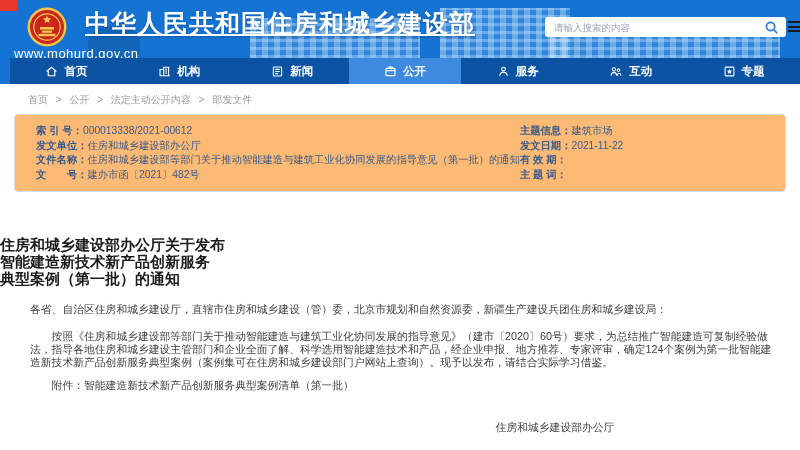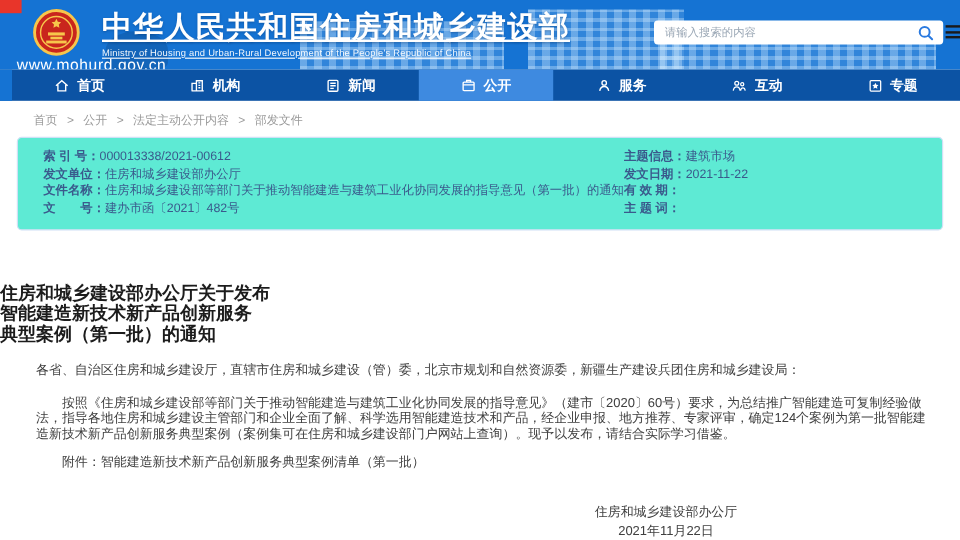--- a/index.html
+++ b/index.html
@@ -45,21 +45,21 @@
   .nav-item.active { background:#3e8ae0; }
   .nav-item svg { display:block; }
 
   
   .breadcrumb { margin:9px 0 0 28px; font-size:10px; color:#9a9a9a; }
   .breadcrumb .crumb { cursor:pointer; }
   .breadcrumb .sep { margin:0 5px; color:#9a9a9a; }
 
   
   .meta-box { margin:7px 14px 0 14px; border:1px solid #cfe0f5; border-radius:4px;
-    background:#5eead4; display:flex; padding:9px 10px 9px 21px;align-items:center; }
+    background:#fdba74; display:flex; padding:9px 10px 9px 21px;align-items:center; }
   .meta-col { display:flex; flex-direction:column; }
   .meta-col.left  { flex:0 0 456px; }
   .meta-col.right { flex:1 1 auto; }
   .meta-row { font-size:10.3px; line-height:14.6px; color:#3a5a8c; white-space:nowrap;
     overflow:hidden; }
   .meta-label { font-weight:bold; color:#3a5a8c; }
   .meta-value { color:#3a5a8c; }
 
   
   .doc-title { margin-top:44px; font-size:15px; font-weight:bold;
@@ -89,21 +89,20 @@
       <path d="M20 8.6l1.2 2.5 2.8.4-2 1.9.5 2.7-2.5-1.3-2.5 1.3.5-2.7-2-1.9 2.8-.4z" fill="#f7c64b"></path>
       <rect x="13" y="20" width="14" height="2.6" fill="#f7c64b"></rect>
       <rect x="15" y="23.6" width="10" height="2.2" fill="#f7c64b"></rect>
       <rect x="11.5" y="26.8" width="17" height="2.4" fill="#f7c64b"></rect>
     </svg>
   </div>
   <div class="site-url">www.mohurd.gov.cn</div>
 
   <div class="title-block">
     <div class="site-title">中华人民共和国住房和城乡建设部</div>
-    <div class="site-subtitle">Ministry of Housing and Urban-Rural Development of the People's Republic of China</div>
   </div>
 
   <div class="search-box">
     <input type="text" placeholder="请输入搜索的内容" style="">
     <button class="search-btn">
       <svg width="15" height="15" viewBox="0 0 16 16">
         <circle cx="7" cy="7" r="4.4" fill="none" stroke="#2a7ae0" stroke-width="1.8"></circle>
         <path d="M10.4 10.4 L13.6 13.6" stroke="#2a7ae0" stroke-width="1.8" stroke-linecap="round"></path>
       </svg>
     </button>
@@ -222,14 +221,13 @@
 </div>
 
 <div class="doc-body">
   <p class="salutation">各省、自治区住房和城乡建设厅，直辖市住房和城乡建设（管）委，北京市规划和自然资源委，新疆生产建设兵团住房和城乡建设局：</p>
   <p class="main-para">按照《住房和城乡建设部等部门关于推动智能建造与建筑工业化协同发展的指导意见》（建市〔2020〕60号）要求，为总结推广智能建造可复制经验做法，指导各地住房和城乡建设主管部门和企业全面了解、科学选用智能建造技术和产品，经企业申报、地方推荐、专家评审，确定124个案例为第一批智能建造新技术新产品创新服务典型案例（案例集可在住房和城乡建设部门户网站上查询）。现予以发布，请结合实际学习借鉴。</p>
   <p class="attachment">附件：智能建造新技术新产品创新服务典型案例清单（第一批）</p>
 </div>
 
 <div class="signature">
   <div>住房和城乡建设部办公厅</div>
-  <div>2021年11月22日</div>
 </div>
 
 </body></html>

